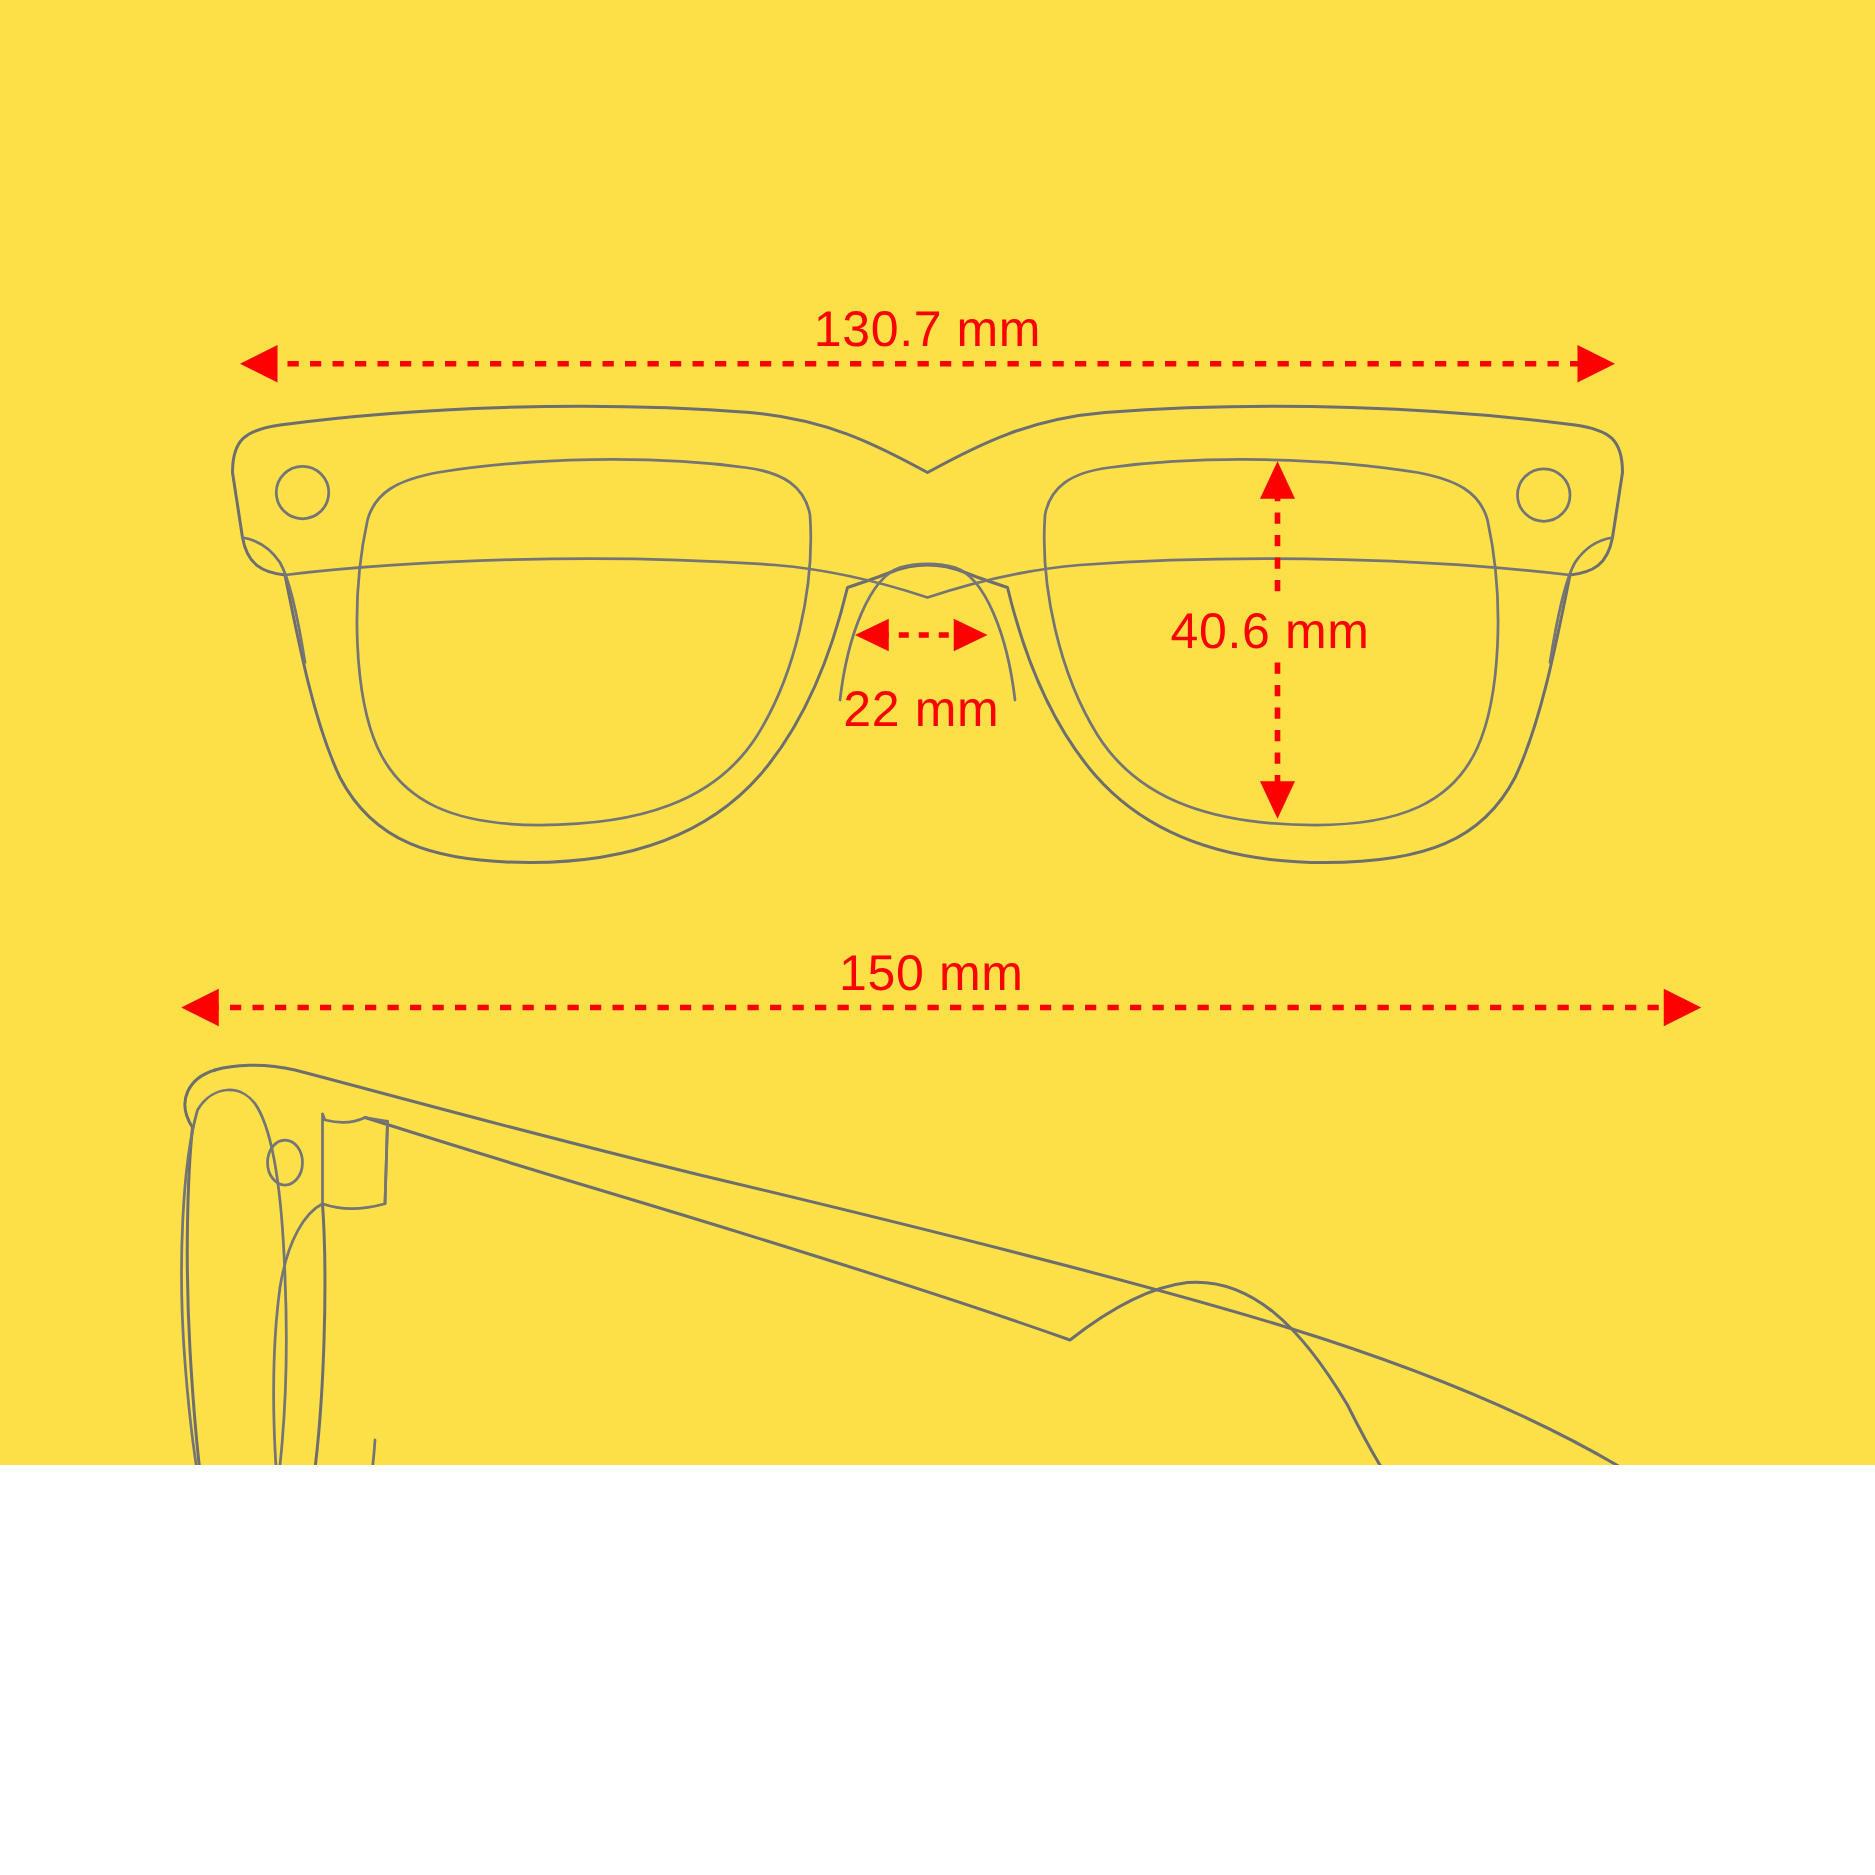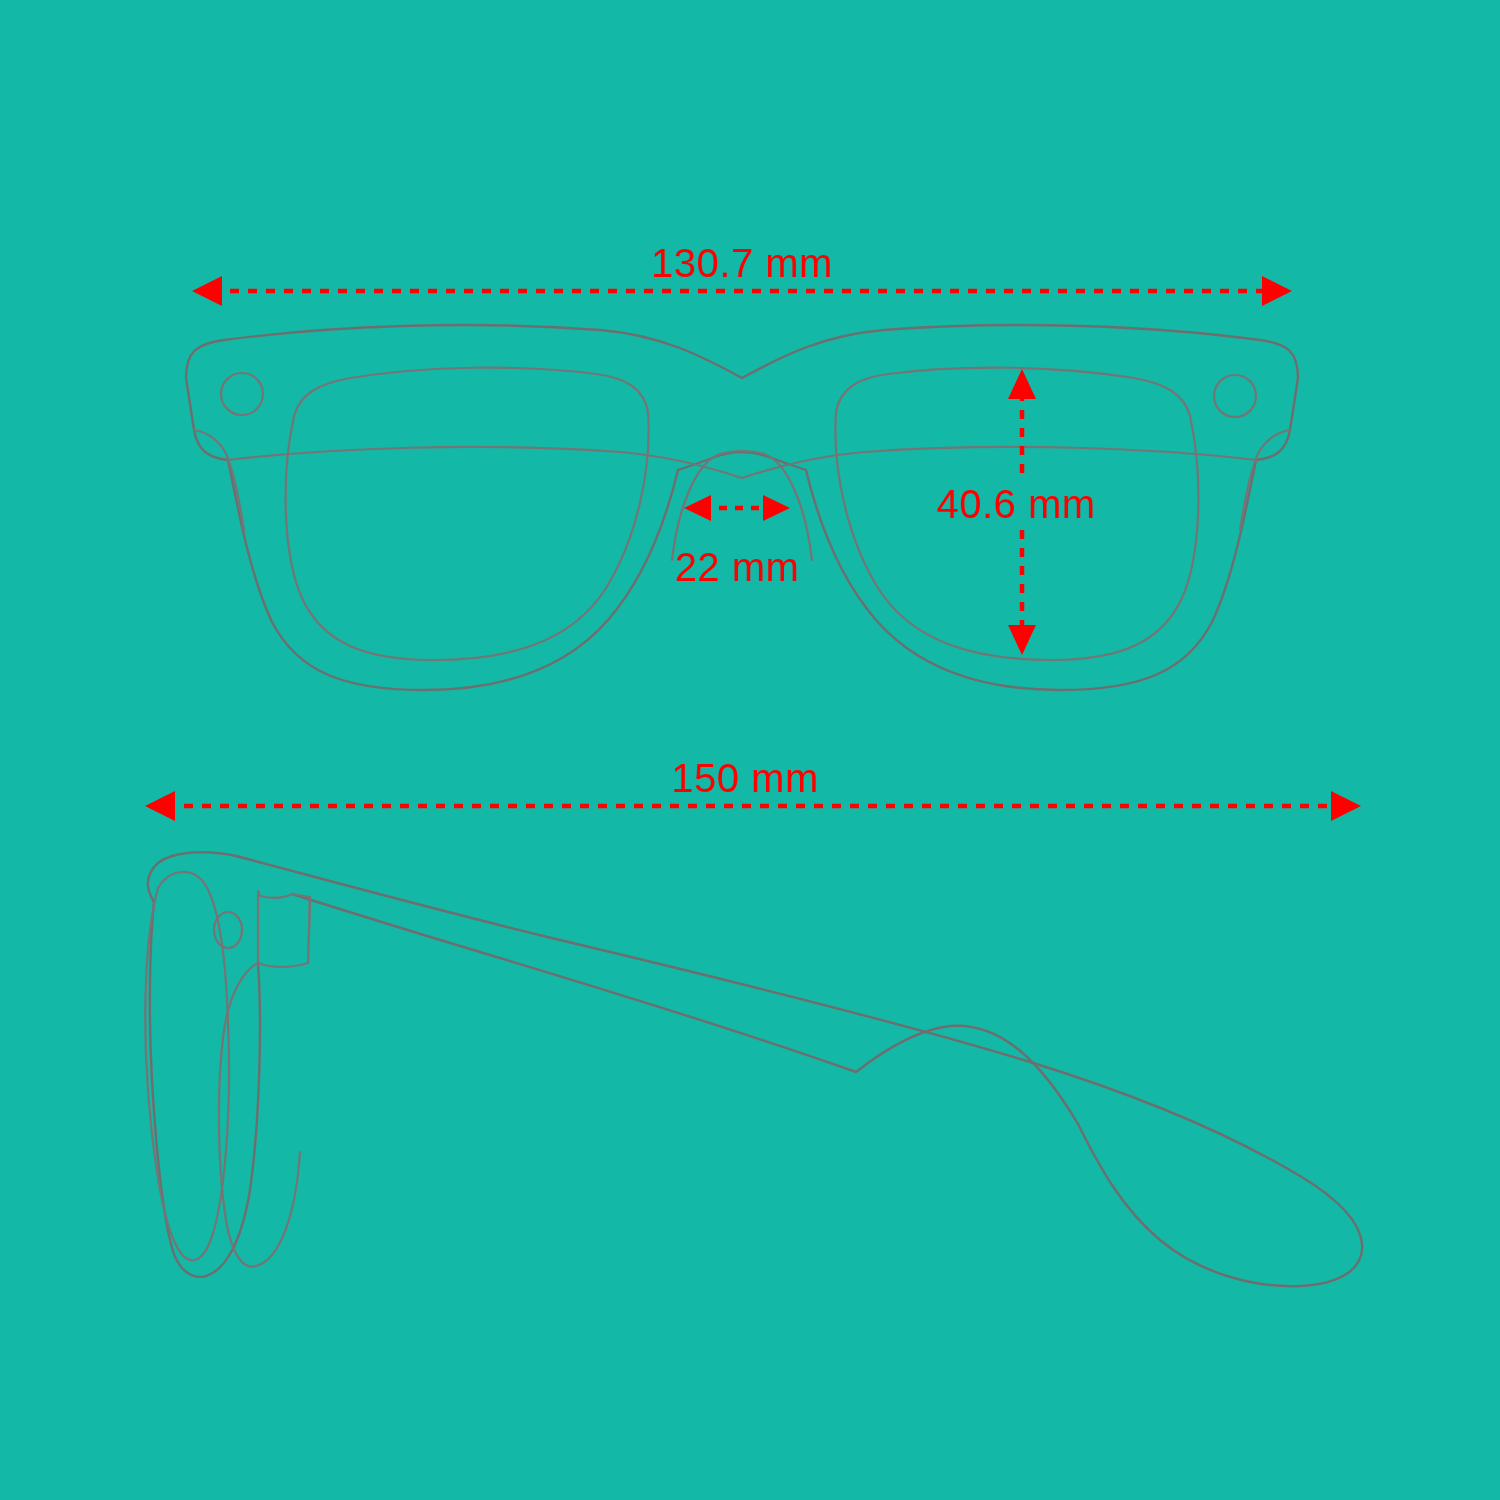--- a/index.html
+++ b/index.html
@@ -6,22 +6,22 @@
     margin: 0;
     padding: 0;
     background: #ffffff;
   }
   body {
     font-family: "Liberation Sans", sans-serif;
   }
   #diagram-root {
     position: relative;
     width: 1500px;
-    height: 1500px;
-    background: #14b8a6;
+    height: 1172px;
+    background: #fde047;
     overflow: hidden;
   }
   svg.sheet {
     position: absolute;
     top: 0;
     left: 0;
     width: 1500px;
     height: 1500px;
     display: block;
   }

